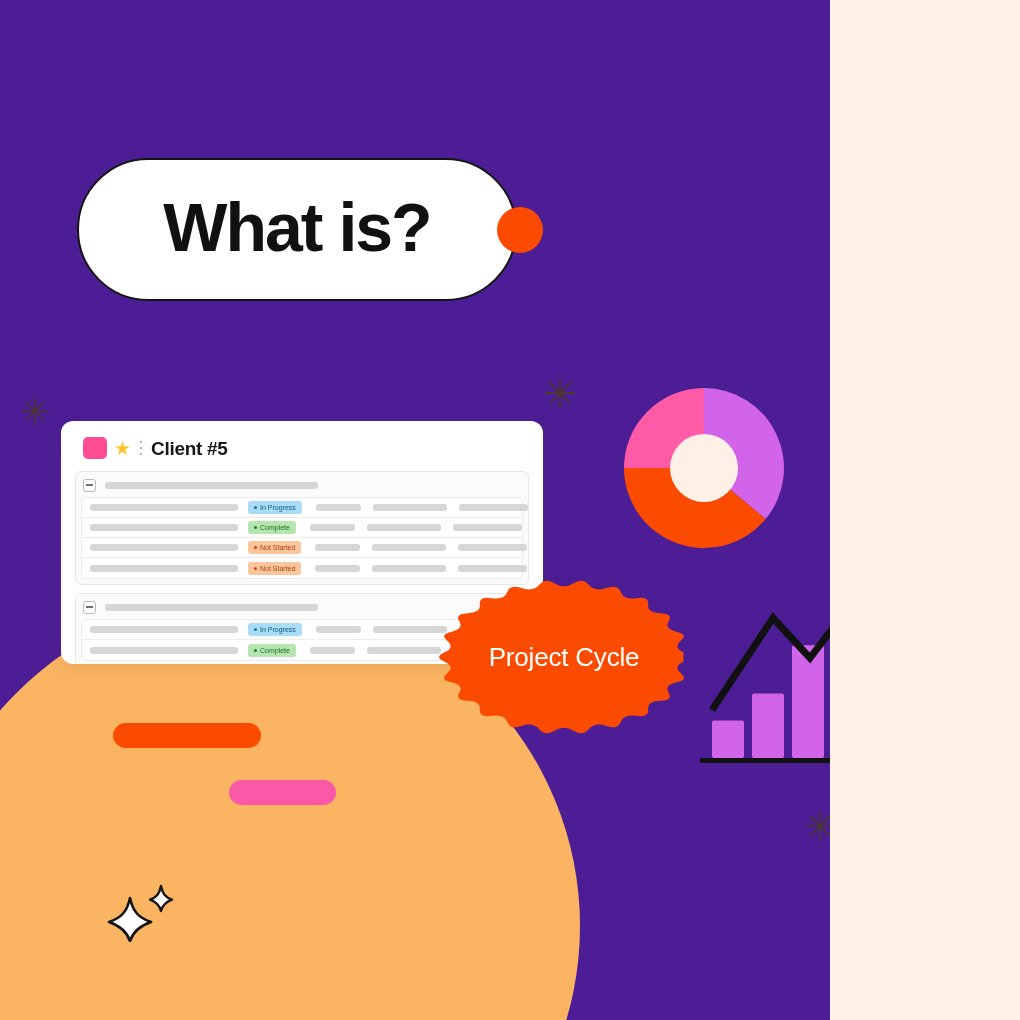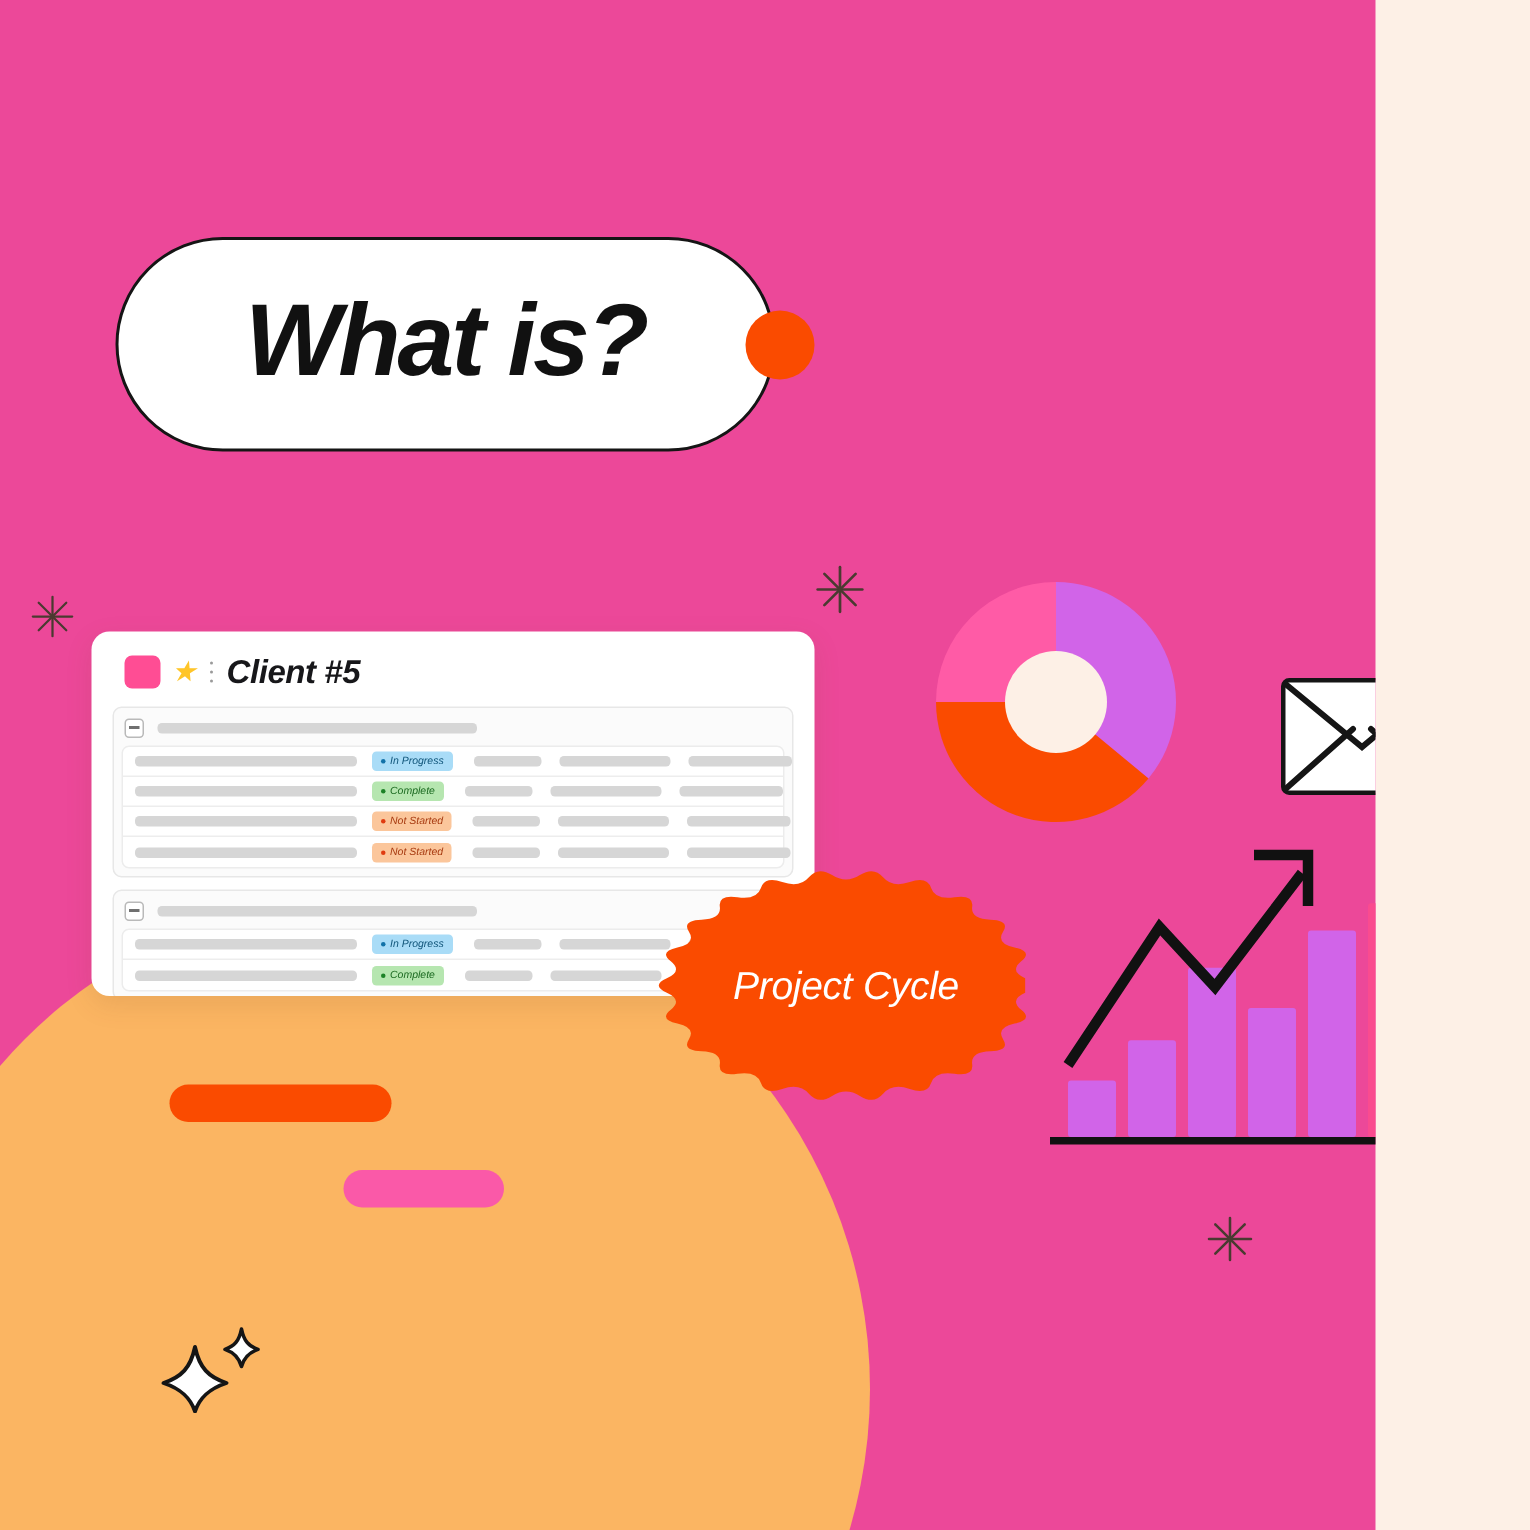--- a/index.html
+++ b/index.html
@@ -8,25 +8,24 @@
   }
   body {
     width: 1020px;
     height: 1020px;
     background: #FDF0E6;
     font-family: "Liberation Sans", sans-serif;
     overflow: hidden;
   }
   #stage {
     position: relative;
-    width: 917px;
+    width: 830px;
     height: 1020px;
     overflow: hidden;
-    background: #ec4899;
-    font-style: italic;
+    background: #4c1d95;
   }
 
   
   .blob {
     position: absolute;
     left: -80px;
     top: 596px;
     width: 660px;
     height: 660px;
     background: #FBB562;
@@ -119,21 +118,21 @@
     margin: 0 1px;
   }
   .card-grip i {
     display: block;
     width: 2px;
     height: 2px;
     border-radius: 50%;
     background: #9a9a9a;
   }
   .card-title {
-    font-size: 22px;
+    font-size: 19px;
     font-weight: bold;
     color: #17171a;
     letter-spacing: -0.3px;
     line-height: 1;
   }
 
   .group {
     margin-top: 8px;
     border: 1px solid #e7e7e7;
     border-radius: 6px;

